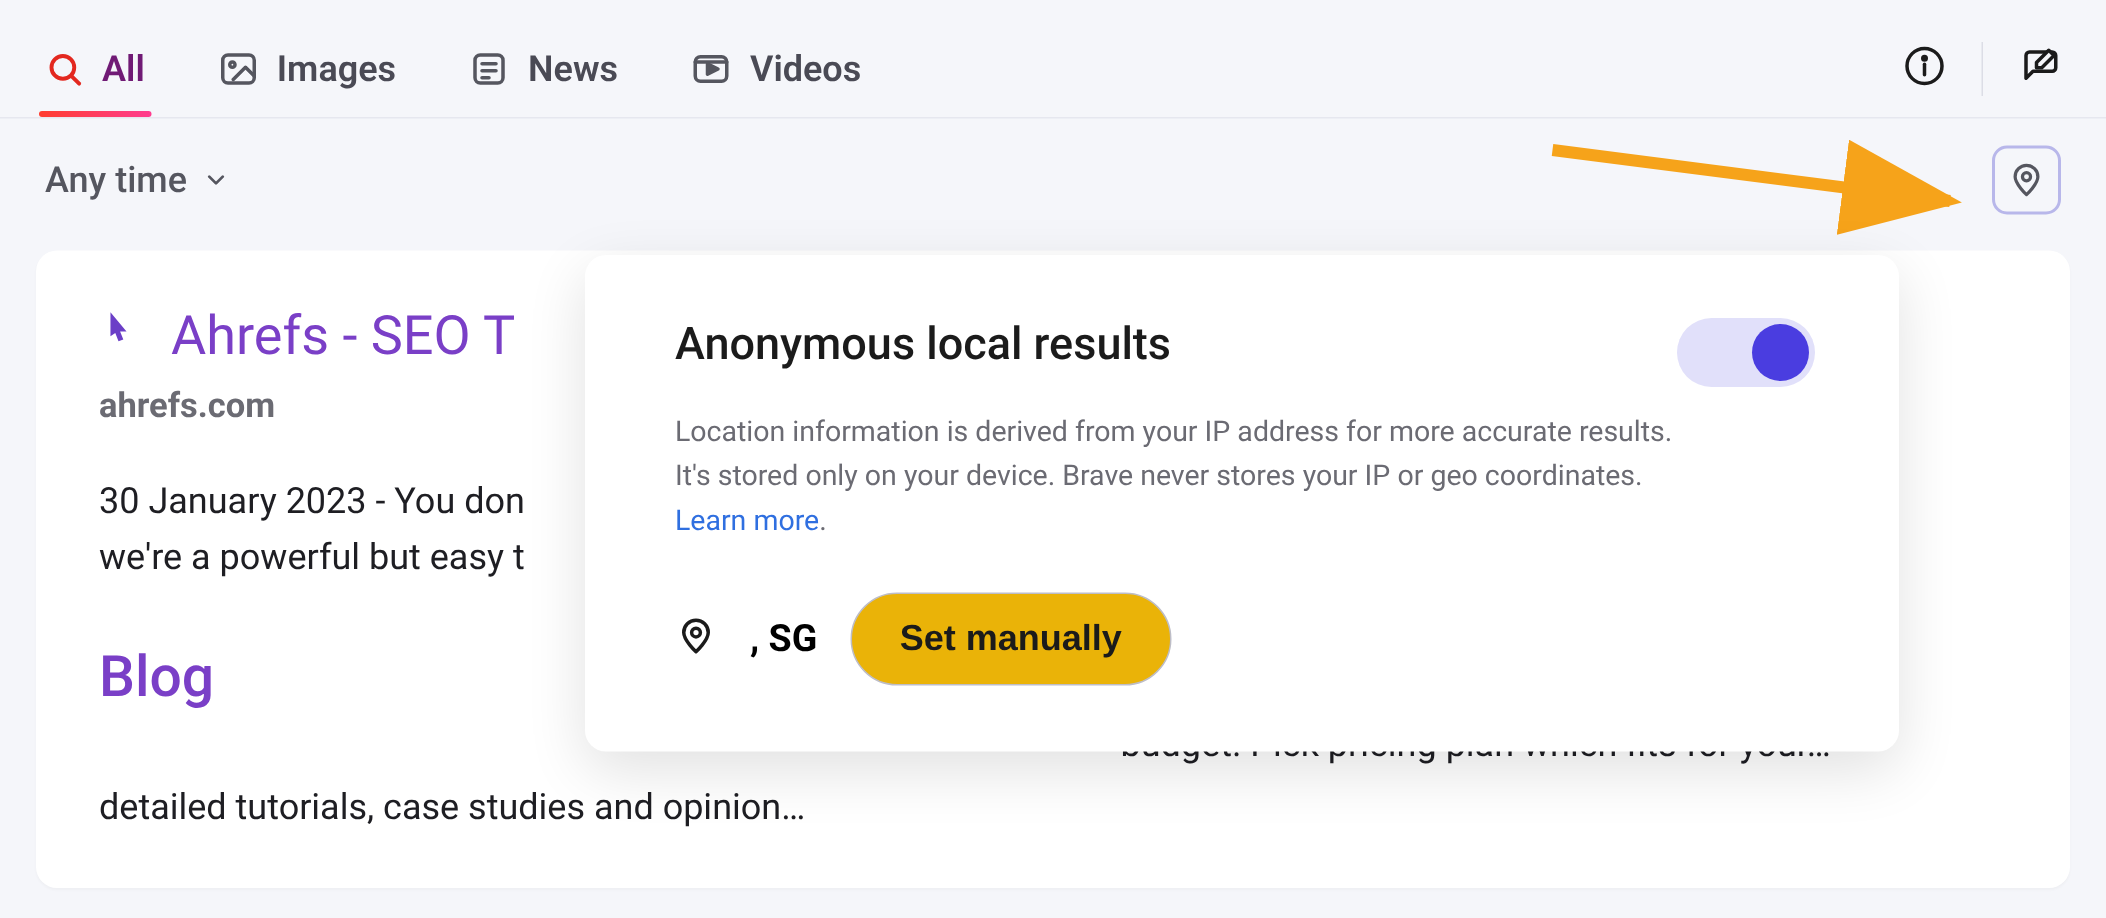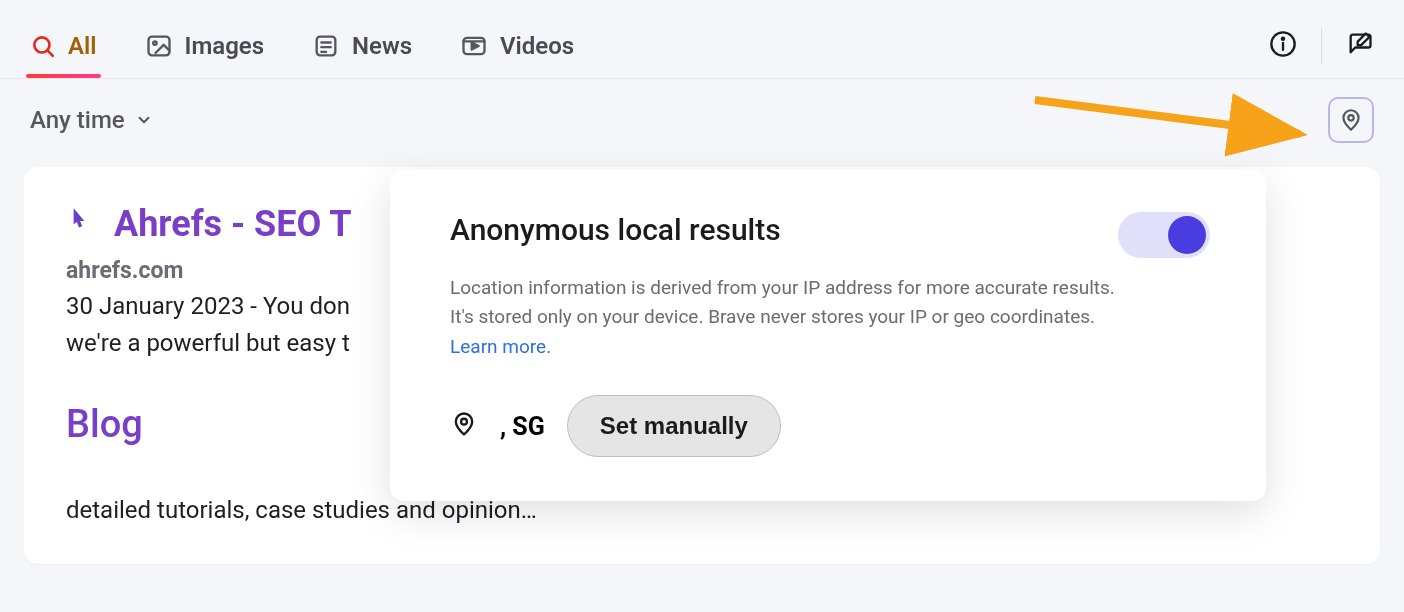--- a/index.html
+++ b/index.html
@@ -24,21 +24,21 @@
   .tab {
     display: flex;
     align-items: center;
     gap: 12px;
     color: #4a4a55;
     font-size: 24px;
     font-weight: 600;
     cursor: pointer;
     position: relative;
   }
-  .tab.active { color: #a16207; }
+  .tab.active { color: #701a75; }
   .tab.active::after {
     content: "";
     position: absolute;
     left: -4px; right: -4px;
     bottom: -18px;
     height: 4px;
     background: linear-gradient(90deg,#ff3c2f,#ff3c8f);
     border-radius: 2px;
   }
   .tab .icon { display:inline-flex; align-items:center; justify-content:center; }
@@ -90,30 +90,30 @@
     background: #fff;
     border-radius: 14px;
     padding: 36px 42px;
     box-shadow: 0 1px 2px rgba(0,0,0,0.03);
   }
   .result-title-row { display:flex; align-items:center; gap:22px; }
   .cursor-icon { color:#6b3fc7; font-size:26px; }
   .result-title {
     color: #7a3fc7;
     font-size: 36px;
-    font-weight: 700;
+    font-weight: 400;
   }
   .result-url {
     margin-top: 12px;
     font-size: 23px;
     font-weight: 700;
     color: #6b6b73;
   }
   .result-snippet {
-    margin-top: 4px;
+    margin-top: 32px;
     font-size: 24px;
     color: #1e1e23;
     line-height: 1.55;
     max-width: 350px;
     white-space: pre-line;
   }
   .sitelinks { display:flex; gap:90px; margin-top:40px; }
   .sitelink { flex:1; }
   .sitelink-title { color:#7a3fc7; font-size:38px; font-weight:500; }
   .sitelink-desc { margin-top:10px; font-size:24px; color:#1e1e23; line-height:1.5; }
@@ -161,21 +161,21 @@
     margin-top: 34px;
     display:flex;
     align-items: center;
     gap: 22px;
   }
   .loc-text { font-size: 25px; font-weight: 700; color: #000000; }
   .set-btn {
     padding: 16px 32px;
     border: 1.5px solid #bdbdc7;
     border-radius: 32px;
-    background: #e5e5e5;
+    background: #eab308;
     font-size: 24px;
     font-weight: 700;
     color: #1b1b1b;
     cursor: pointer;
   }
 
   
   .arrow-svg {
     position: absolute;
     top: 88px;

